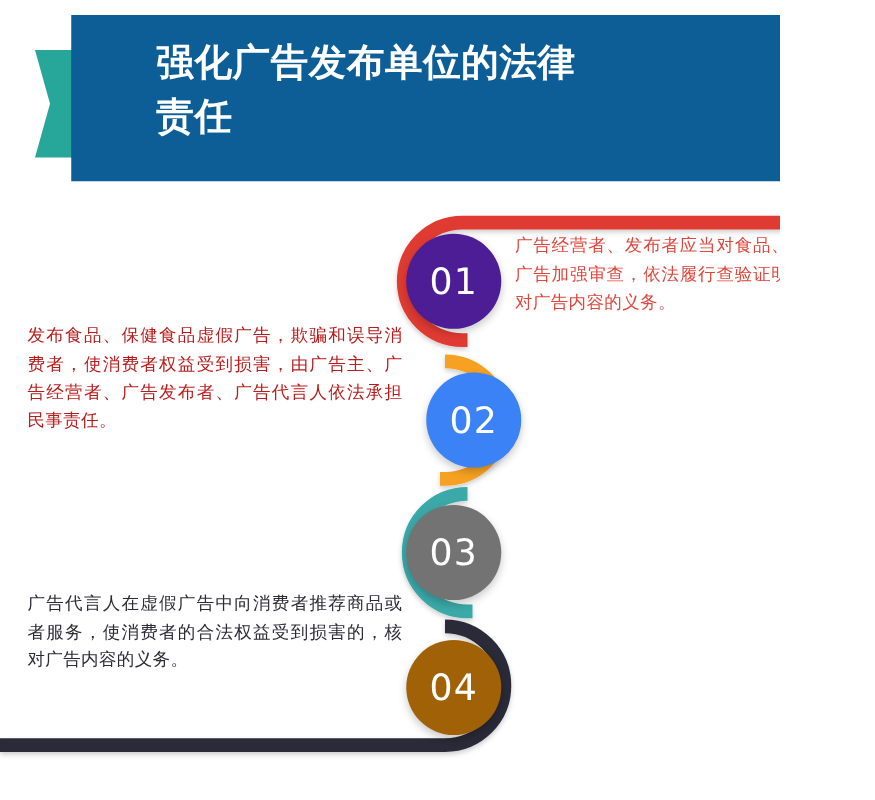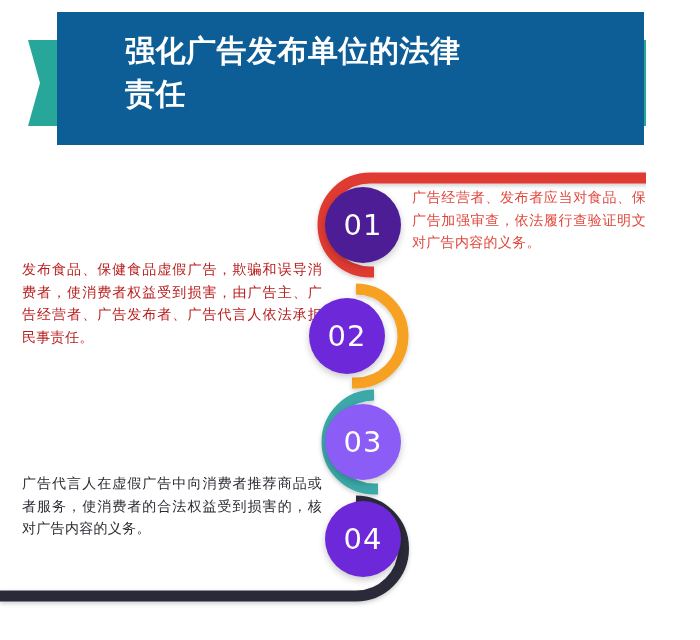--- a/index.html
+++ b/index.html
@@ -14,21 +14,20 @@
     overflow: hidden;
     position: relative;
   }
 
   #canvas {
     position: relative;
     width: 624px;
     height: 640px;
     background: #ffffff;
     overflow: hidden;
-    padding-left: 22px;
   }
 
   
   .header-zone {
     position: absolute;
     left: 0;
     top: 0;
     width: 700px;
     height: 160px;
   }
@@ -76,23 +75,23 @@
     display: flex;
     align-items: center;
     justify-content: center;
     color: #ffffff;
     font-size: 29px;
     font-weight: normal;
     letter-spacing: 1px;
     box-shadow: 0 3px 7px rgba(0,0,0,0.22);
   }
   .c01 { left: 325px; top: 187px; width: 76px; height: 76px; background: #4c1d95; }
-  .c02 { left: 309px; top: 298px; width: 76px; height: 76px; background: #6d28d9; }
-  .c03 { left: 325px; top: 404px; width: 76px; height: 76px; background: #8b5cf6; }
-  .c04 { left: 325px; top: 501px; width: 76px; height: 76px; background: #6d28d9; }
+  .c02 { left: 341px; top: 298px; width: 76px; height: 76px; background: #3b82f6; }
+  .c03 { left: 325px; top: 404px; width: 76px; height: 76px; background: #737373; }
+  .c04 { left: 325px; top: 512px; width: 76px; height: 76px; background: #a16207; }
 
   
   .para {
     position: absolute;
     z-index: 5;
     font-size: 14px;
     line-height: 1.62;
     letter-spacing: 0.3px;
     text-align: justify;
     text-justify: inter-ideograph;

